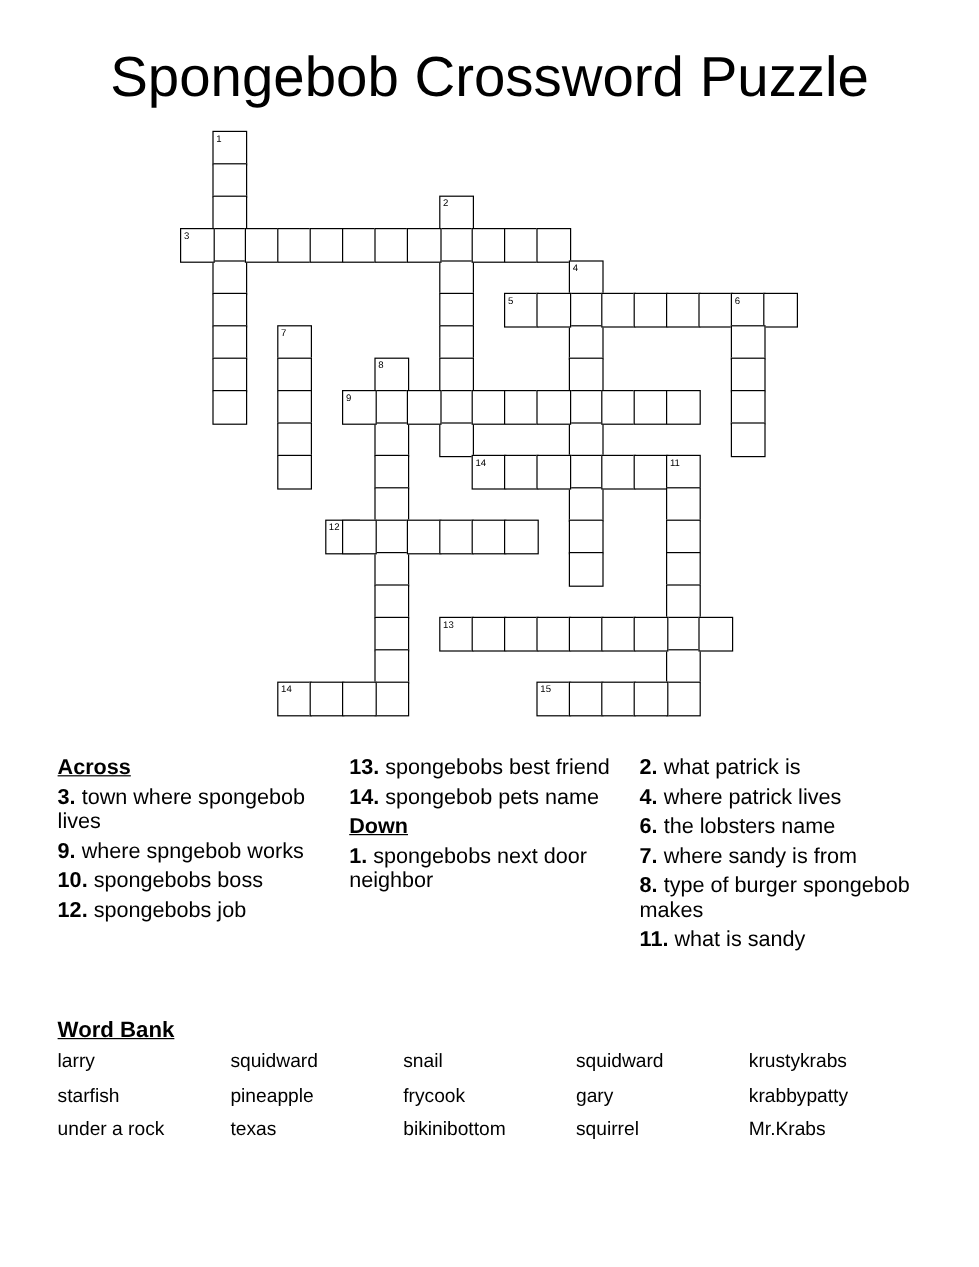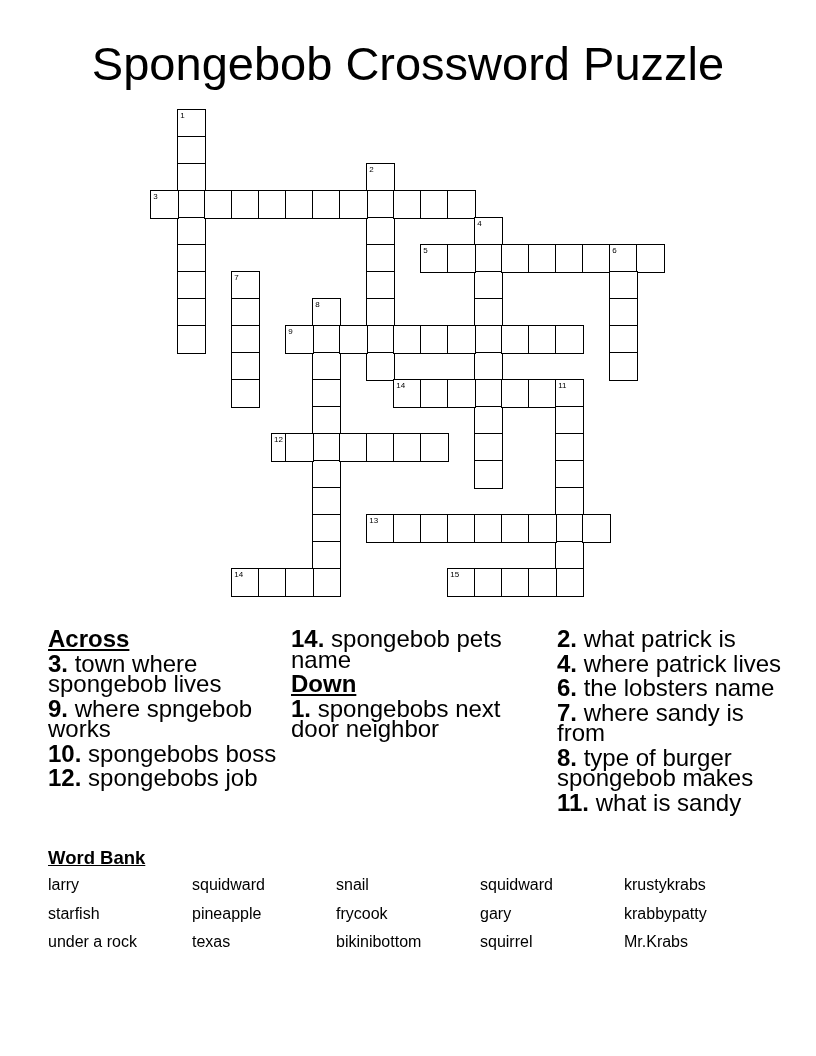--- a/index.html
+++ b/index.html
@@ -1,27 +1,27 @@
 <!DOCTYPE html>
 <html><head>
 <meta charset="utf-8">
 <style>
   html, body { margin: 0; padding: 0; background: #ffffff; }
   body { width: 816px; height: 1056px; position: relative; overflow: hidden; font-family: "Liberation Sans", sans-serif; color: #000; }
   .title { position: absolute; top: 34px; left: 0; width: 816px; text-align: center; font-size: 47px; line-height: 60px; font-weight: normal; }
   .grid { position: absolute; left: 151px; top: 110px; width: 600px; height: 500px; }
   .cell { position: absolute; width: 27px; height: 27px; box-sizing: border-box; border: 1.5px solid #000; background: #fff; margin-left: -0.75px; margin-top: -0.75px; width: 28.5px; height: 28.5px; }
   .cell .num { position: absolute; left: 2px; top: 1px; font-size: 8px; line-height: 9px; color: #000; }
-  .clues { position: absolute; top: 629px; font-size: 24px; line-height: 20.5px; }
+  .clues { position: absolute; top: 629px; font-size: 18px; line-height: 20.5px; }
   .clues .heading { font-weight: bold; text-decoration: underline; margin-bottom: 4px; }
   .clue { margin-bottom: 4px; }
   .clue b { font-weight: bold; }
   .col1 { left: 48px; width: 235px; }
   .col2 { left: 291px; width: 235px; }
-  .col3 { left: 533px; width: 235px; margin-left: 24px; }
+  .col3 { left: 533px; width: 235px; }
   .wb-heading { position: absolute; left: 48px; top: 847px; font-size: 18.5px; font-weight: bold; text-decoration: underline; }
   .wb { position: absolute; left: 48px; top: 874px; display: grid; grid-template-columns: 144px 144px 144px 144px 144px; row-gap: 6px; font-size: 16px; line-height: 22.5px; }
 </style>
 </head>
 <body>
 
 <div class="title">Spongebob Crossword Puzzle</div>
 
 <div class="grid" id="grid">
     <div class="cell" style="left: 27px; top: 0px;">
@@ -165,20 +165,21 @@
 
 <div class="clues col1">
   <div class="heading">Across</div>
   <div class="clue"><b>3.</b> <span>town where spongebob lives</span></div>
   <div class="clue"><b>9.</b> <span>where spngebob works</span></div>
   <div class="clue"><b>10.</b> <span>spongebobs boss</span></div>
   <div class="clue"><b>12.</b> <span>spongebobs job</span></div>
 </div>
 
 <div class="clues col2">
+  <div class="clue"><b>13.</b> <span>spongebobs best friend</span></div>
   <div class="clue"><b>14.</b> <span>spongebob pets name</span></div>
   <div class="heading">Down</div>
   <div class="clue"><b>1.</b> <span>spongebobs next door neighbor</span></div>
 </div>
 
 <div class="clues col3">
   <div class="clue"><b>2.</b> <span>what patrick is</span></div>
   <div class="clue"><b>4.</b> <span>where patrick lives</span></div>
   <div class="clue"><b>6.</b> <span>the lobsters name</span></div>
   <div class="clue"><b>7.</b> <span>where sandy is from</span></div>

